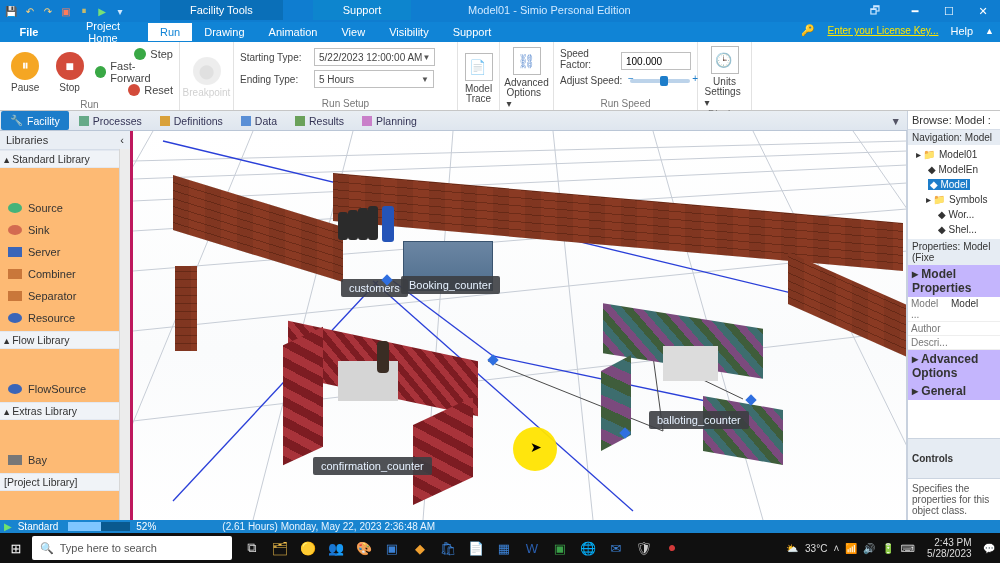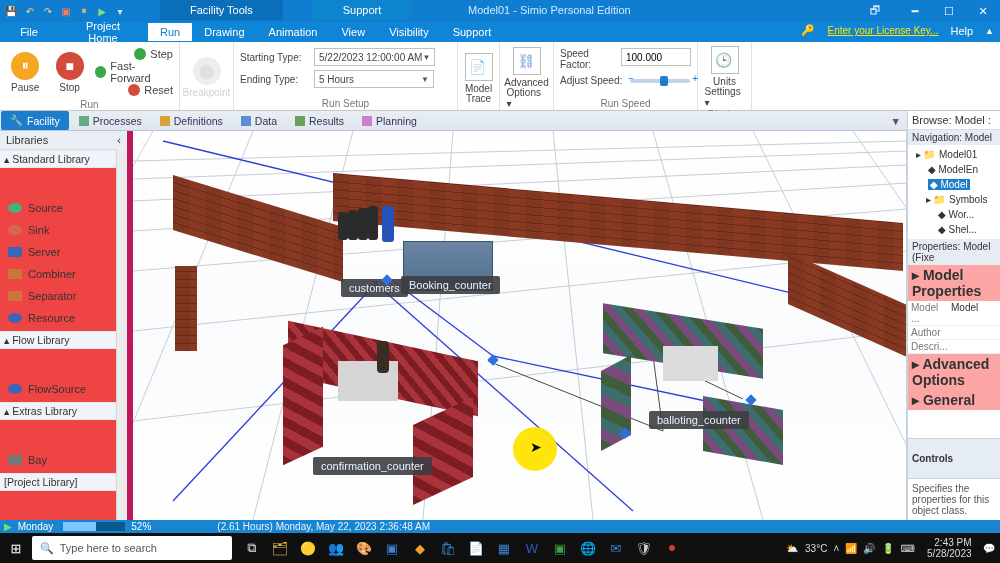--- a/index.html
+++ b/index.html
@@ -14,21 +14,21 @@
   .tabstrip .ctxtab { padding:4px 30px; background:#0a6fb8; color:#fff; font-size:11px; }
   .tabstrip .ctxtab.sup { background:#0d85ce; }
   .doclabel { position:absolute; left:468px; top:4px; font-size:11px; color:#d0e9ff; }
   .wincontrols { position:absolute; right:0; top:0; display:flex; }
   .wincontrols div { width:34px; height:22px; display:flex; align-items:center; justify-content:center; color:#fff; font-size:11px;}
   .wincontrols .close { background:none; }
 
   
   .menubar { position:absolute; left:0; top:22px; width:1000px; height:20px; background:#1084d6; display:flex; align-items:center; font-size:11px; color:#fff; }
   .menubar .m { padding:3px 12px; cursor:default; }
-  .menubar .m.file { width:58px; text-align:center;}
+  .menubar .m.file { width:58px; text-align:center;font-weight:bold;}
   .menubar .m.active { background:#fff; color:#1084d6; }
   .menubar .right { position:absolute; right:6px; top:2px; display:flex; gap:12px; align-items:center; }
   .menubar .right .lic { color:#ffe600; text-decoration:underline; font-size:10px; }
 
   
   .ribbon { position:absolute; left:0; top:42px; width:1000px; height:69px; background:#fff; border-bottom:1px solid #c6c6c6; display:flex; font-size:11px; color:#444; }
   .ribgroup { border-right:1px solid #e2e2e2; padding:2px 6px 0 6px; display:flex; flex-direction:column; }
   .ribgroup .row { display:flex; gap:6px; align-items:center; flex:1; }
   .ribgroup .label { text-align:center; font-size:10px; color:#777; margin-bottom:0; padding:1px 0; }
   .bigbtn { display:flex; flex-direction:column; align-items:center; justify-content:flex-start; width:40px; padding-top:2px; gap:2px; font-size:10px;}
@@ -39,21 +39,21 @@
   .combo .arr { font-size:8px; color:#555;}
   .numbox { height:18px; border:1px solid #bfbfbf; background:#fff; font-size:10px; padding:1px 4px; width:70px;}
 
   
   .subtabs { position:absolute; left:0; top:111px; width:907px; height:20px; background:linear-gradient(#e9eef3,#dfe6ef); border-bottom:1px solid #bac6d6; display:flex; font-size:10.5px; color:#335; align-items:center;}
   .subtabs .stab { padding:3px 9px; display:flex; gap:4px; align-items:center; }
   .subtabs .stab.active { background:#1d7dca; color:#fff; border-radius:2px; margin:1px; }
   .subtabs .sicon { width:10px; height:10px; background:#6a8; display:inline-block; }
 
   
-  .libpanel { position:absolute; left:0; top:131px; width:133px; height:389px; background:#ef4444; border-right:6px solid #be185d; font-size:11px; color:#333; overflow:hidden;}
+  .libpanel { position:absolute; left:0; top:131px; width:133px; height:389px; background:#fdba74; border-right:3px solid #be185d; font-size:11px; color:#333; overflow:hidden;}
   .libpanel .hdr { background:#e9eef4; padding:3px 6px; font-size:11px; border-bottom:1px solid #d5dde8; display:flex; justify-content:space-between;}
   .libgroup .ghdr { background:#f0f3f7; padding:2px 4px; font-size:10.5px; border-top:1px solid #e3e8f0; border-bottom:1px solid #e3e8f0;}
   .libgroup .items { padding:2px 0;margin-top:27px;}
   .libitem { display:flex; align-items:center; gap:6px; padding:5px 8px; font-size:11px; }
   .libitem .swatch { width:14px; height:10px;}
   .libscroll { position:absolute; right:0; top:18px; width:11px; bottom:0; background:#ececec; border-left:1px solid #d7d7d7;}
 
   
   .canvas { position:absolute; left:133px; top:131px; width:774px; height:401px;
     background:
@@ -79,21 +79,21 @@
      repeating-linear-gradient(45deg,#3f5d3b 0 8px,#7b4a7d 8px 16px,#3d6d6e 16px 24px);}
   .bluecounter { position:absolute; background:linear-gradient(#6b86a3,#4f6e8d); border:1px solid #3a5470;}
 
   
   .browse { position:absolute; right:0; top:111px; width:93px; height:409px; background:#fff; border-left:1px solid #c8d1de; font-size:10px; color:#333; overflow:hidden;}
   .browse .bhdr { padding:3px 4px; border-bottom:1px solid #d7dee8; font-size:11px; white-space:nowrap;}
   .browse .sec { background:#e6ecf3; padding:2px 4px; font-size:10px;}
   .tree { padding:2px 2px 2px 8px; line-height:15px;}
   .tree .node { white-space:nowrap; overflow:hidden; text-overflow:ellipsis;}
   .tree .sel { background:#1d7dca; color:#fff; padding:0 2px;}
-  .propsec { background:#fca5a5; padding:2px 4px; font-size:14px; font-weight:bold;}
+  .propsec { background:#c4b5fd; padding:2px 4px; font-size:12px; font-weight:bold;}
   .proprow { display:flex; font-size:10px; border-bottom:1px solid #eee;}
   .proprow .k { width:40px; padding:1px 3px; color:#777; overflow:hidden;}
   .proprow .v { flex:1; padding:1px 3px;}
   .controlsbox .ch { background:#e6ecf3; padding:14px 4px; font-weight:bold; border-top:1px solid #cbd4e0; border-bottom:1px solid #cbd4e0;}
   .controlsbox .txt { padding:4px; font-size:10px; color:#555;}
 
   
   .simbar { position:absolute; left:0; top:520px; width:1000px; height:13px; background:#1984cf; display:flex; align-items:center; font-size:10px; color:#fff; }
   .simbar .lbl { padding:0 6px;}
   .progress { width:62px; height:9px; background:#0a598f; position:relative; margin-left:4px;}
@@ -229,21 +229,21 @@
       <div class="bigbtn">
         <span class="ic" style="background:#fff;border:1px solid #bbb;color:#5b8bd0;border-radius:0">⛓</span>
         <span>Advanced</span>
         <span style="margin-top:-3px">Options ▾</span>
       </div>
     </div>
   </div>
 
   <div class="ribgroup" style="width:144px">
     <div style="display:flex;flex-direction:column;gap:5px;padding-top:4px;flex:1">
-      <div style="display:flex;gap:4px;align-items:flex-start">
+      <div style="display:flex;gap:4px;align-items:flex-end">
         <span style="width:66px;font-size:10px">Speed Factor:</span>
         <input class="numbox" value="100.000" style="">
       </div>
       <div style="display:flex;gap:4px;align-items:center">
         <span style="width:66px;font-size:10px">Adjust Speed:</span>
         <div style="width:60px;height:4px;background:#bcd3ea;position:relative;border-radius:2px">
           <div style="position:absolute;left:30px;top:-3px;width:8px;height:10px;background:#1d7dca;border-radius:2px"></div>
           <span style="position:absolute;left:-2px;top:-6px;font-size:10px;color:#1d7dca">−</span>
           <span style="position:absolute;right:-8px;top:-6px;font-size:10px;color:#1d7dca">+</span>
         </div>
@@ -475,21 +475,21 @@
   <div class="propsec">▸ <span>General</span></div>
 
   <div class="controlsbox" style="position:absolute;bottom:0;left:0;right:0">
     <div class="ch">Controls</div>
     <div class="txt">Specifies the properties for this object class.</div>
   </div>
 </div>
 
 <div class="simbar">
   <span style="color:#6fe26f;padding-left:4px">▶</span>
-  <span class="lbl">Monday</span>
+  <span class="lbl">Standard</span>
   <div class="progress">
       <div class="fill"></div>
     </div>
   <span class="lbl">52%</span>
   <span class="time">(2.61 Hours) Monday, May 22, 2023 2:36:48 AM</span>
 </div>
 
 <div class="taskbar">
   <div class="start">⊞</div>
   <div class="search">

